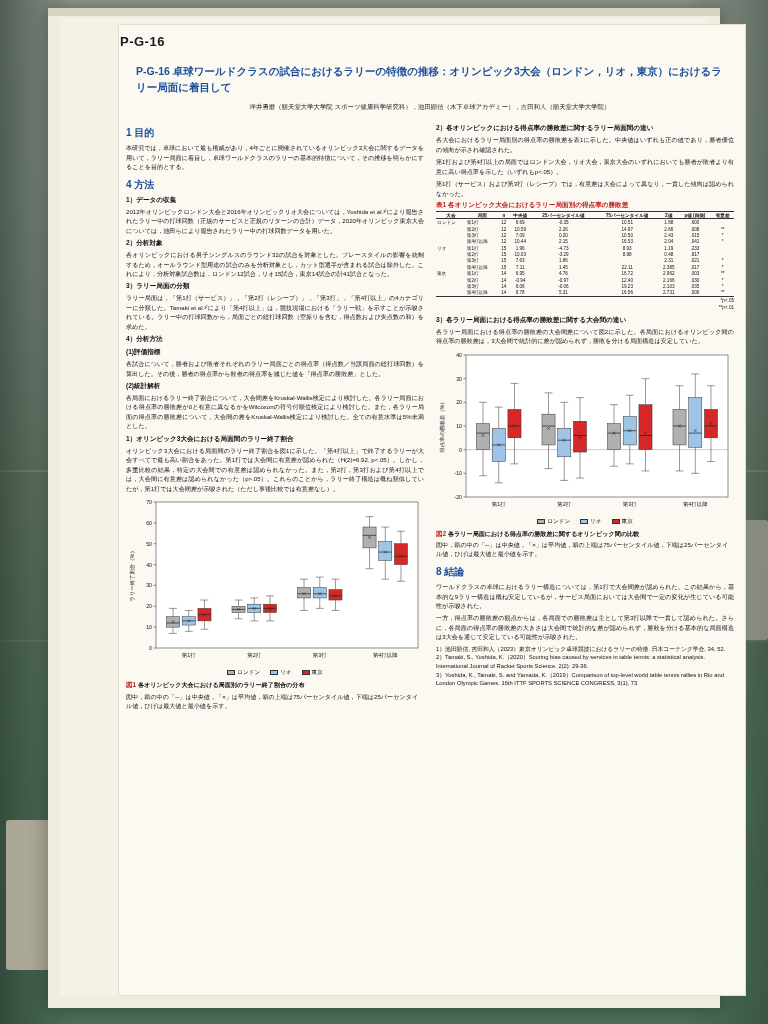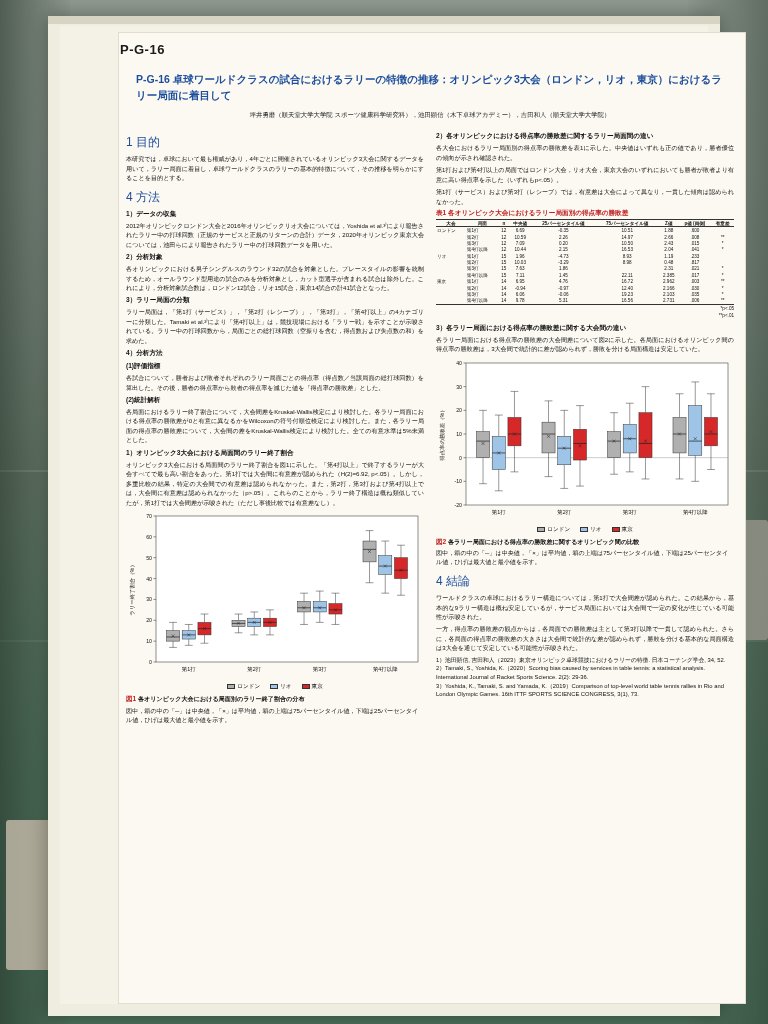--- a/index.html
+++ b/index.html
@@ -43,21 +43,20 @@
     opacity: 0.9;
     border-radius: 3px;
   }
   
   .board {
     position: absolute;
     left: 48px; top: 8px;
     width: 672px; height: 1000px;
     background: #efece0;
     box-shadow: 0 0 18px rgba(0,0,0,0.35);
-    margin-top: 8px;
   }
   .board-inner {
     position: absolute; left: 12px; top: 10px; width: 648px; height: 978px;
     background: #f4f1e6;
   }
   .board-edge-top {
     position:absolute; left:0; top:0; width:672px; height:8px; background:#d8d4c4;
   }
   .poster {
     position: absolute;
@@ -90,22 +89,22 @@
     line-height: 1.4;
   }
   .cols {
     display: flex;
     margin-top: 9px;
     gap: 12px;
   }
   .col { width: 298px; }
   .sechead {
     color: #1d4e9c;
-    font-weight: normal;
-    font-size: 12px;
+    font-weight: bold;
+    font-size: 10px;
     margin: 6px 0 3px 0;
   }
   .sechead.red { color: #c02020; }
   .sub {
     font-size: 6.6px;
     font-weight: bold;
     color: #111;
     margin: 4px 0 2px 0;
   }
   .para {
@@ -639,21 +638,21 @@
             <span><span class="sw" style="background:#9ec5e8"></span><span>リオ</span></span>
             <span><span class="sw" style="background:#d62828"></span><span>東京</span></span>
           </div>
         </div>
         <div class="figcap">
           <span class="figlabel">図2</span>
           <span style="font-weight:bold">各ラリー局面における得点率の勝敗差に関するオリンピック間の比較</span>
         </div>
         <div class="figcap">図中，箱の中の「─」は中央値，「×」は平均値，箱の上端は75パーセンタイル値，下端は25パーセンタイル値，ひげは最大値と最小値を示す。</div>
 
-        <div class="sechead">4 結論</div>
+        <div class="sechead">8 結論</div>
         <div class="para">ワールドクラスの卓球におけるラリー構造については，第1打で大会間差が認められた。この結果から，基本的な9ラリー構造は概ね安定しているが，サービス局面においては大会間で一定の変化が生じている可能性が示唆された。</div>
         <div class="para">一方，得点率の勝敗差の観点からは，各局面での勝敗差は主として第3打以降で一貫して認められた。さらに，各局面の得点率の勝敗差の大きさは大会間で統計的な差が認められず，勝敗を分ける基本的な局面構造は3大会を通じて安定している可能性が示唆された。</div>
 
         <div class="ref">1）池田顕信, 吉田和人（2023）東京オリンピック卓球競技におけるラリーの特徴. 日本コーチング学会, 34, 52.</div>
         <div class="ref">2）Tamaki, S., Yoshida, K.（2020）Scoring bias caused by services in table tennis: a statistical analysis. International Journal of Racket Sports Science. 2(2): 29-36.</div>
         <div class="ref">3）Yoshida, K., Tamaki, S. and Yamada, K.（2019）Comparison of top-level world table tennis rallies in Rio and London Olympic Games. 16th ITTF SPORTS SCIENCE CONGRESS, 3(1), 73.</div>
 
       </div>
     </div>
   </div>

